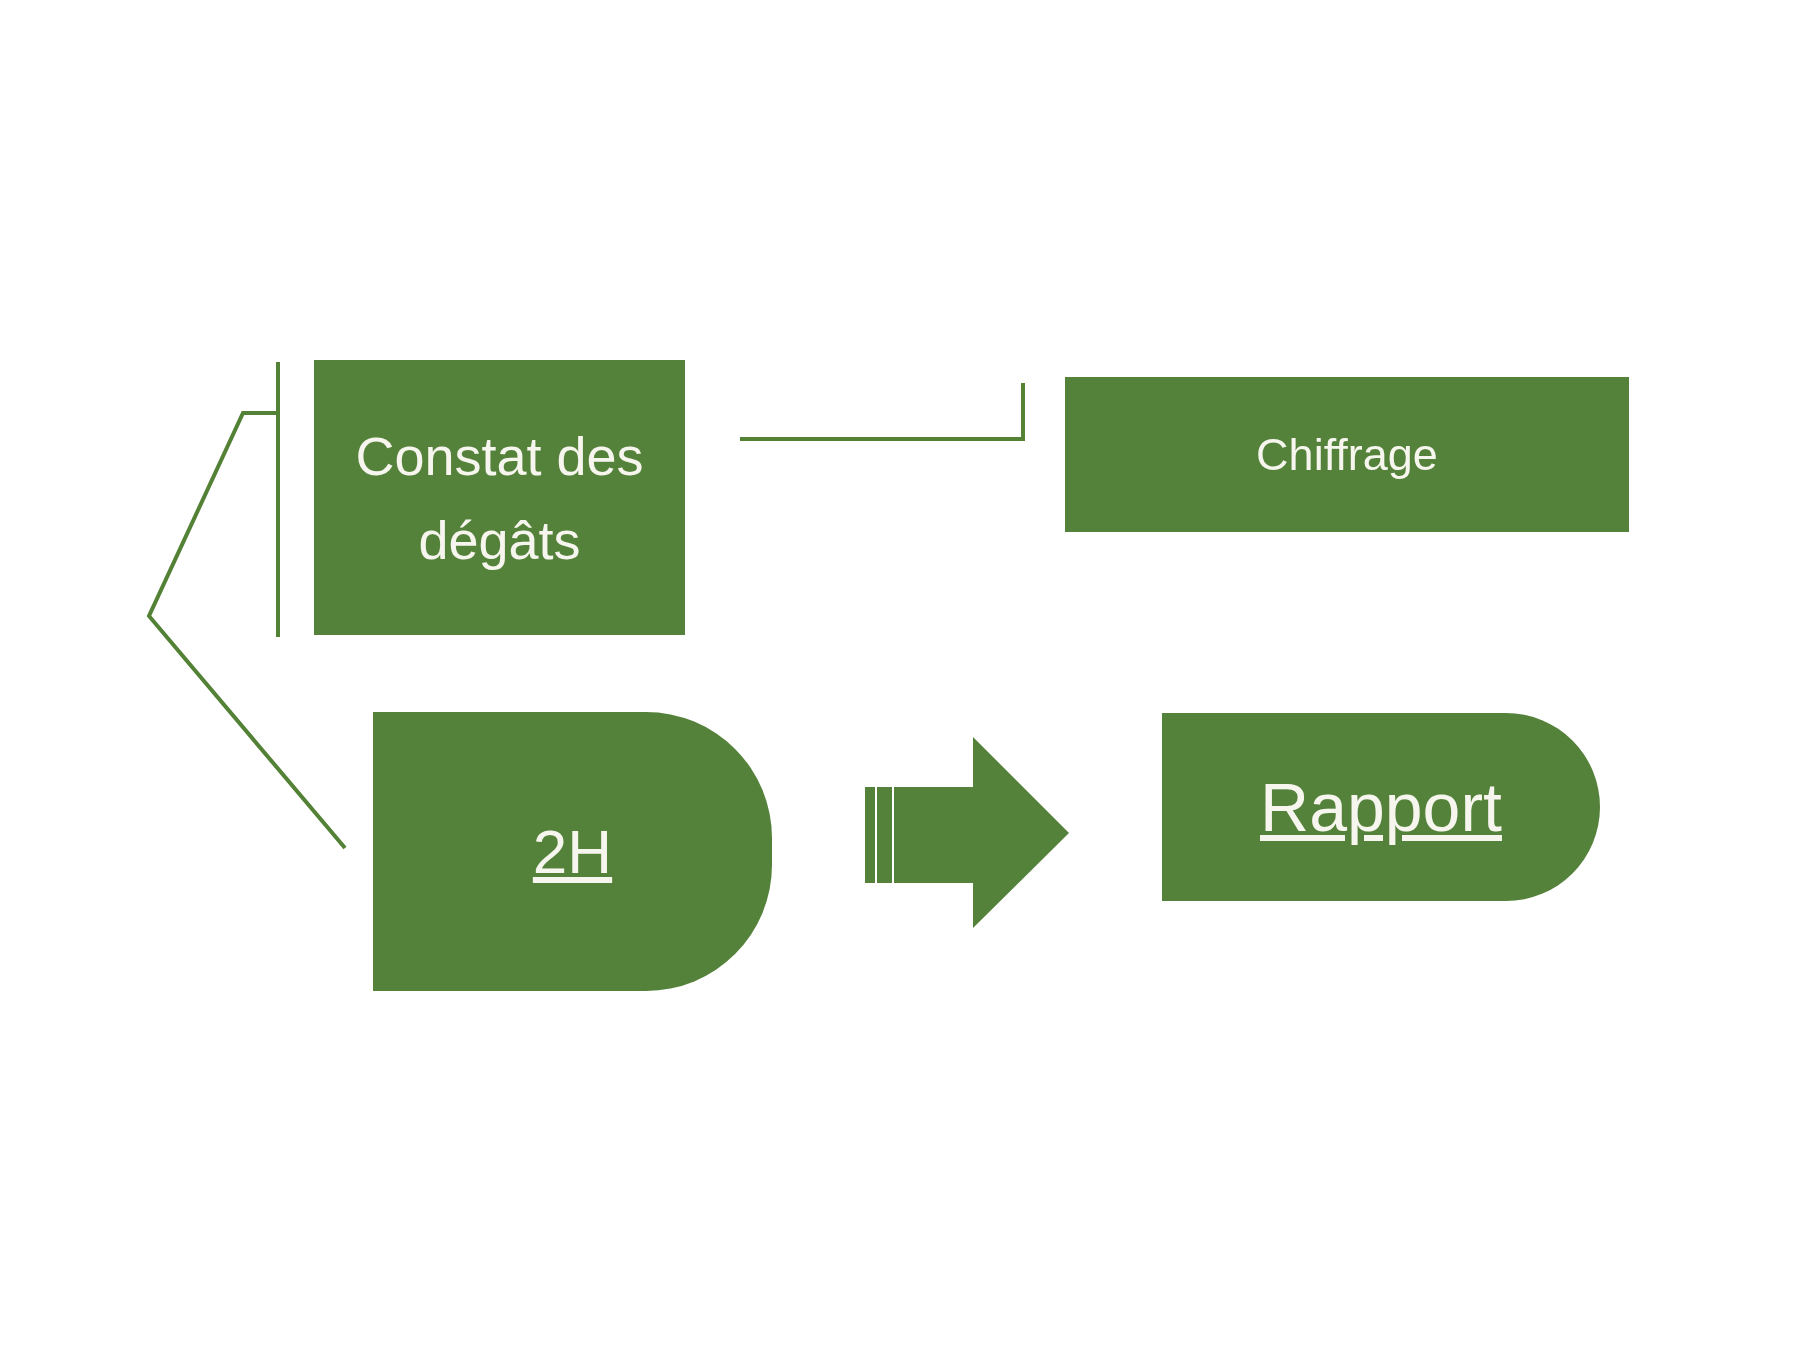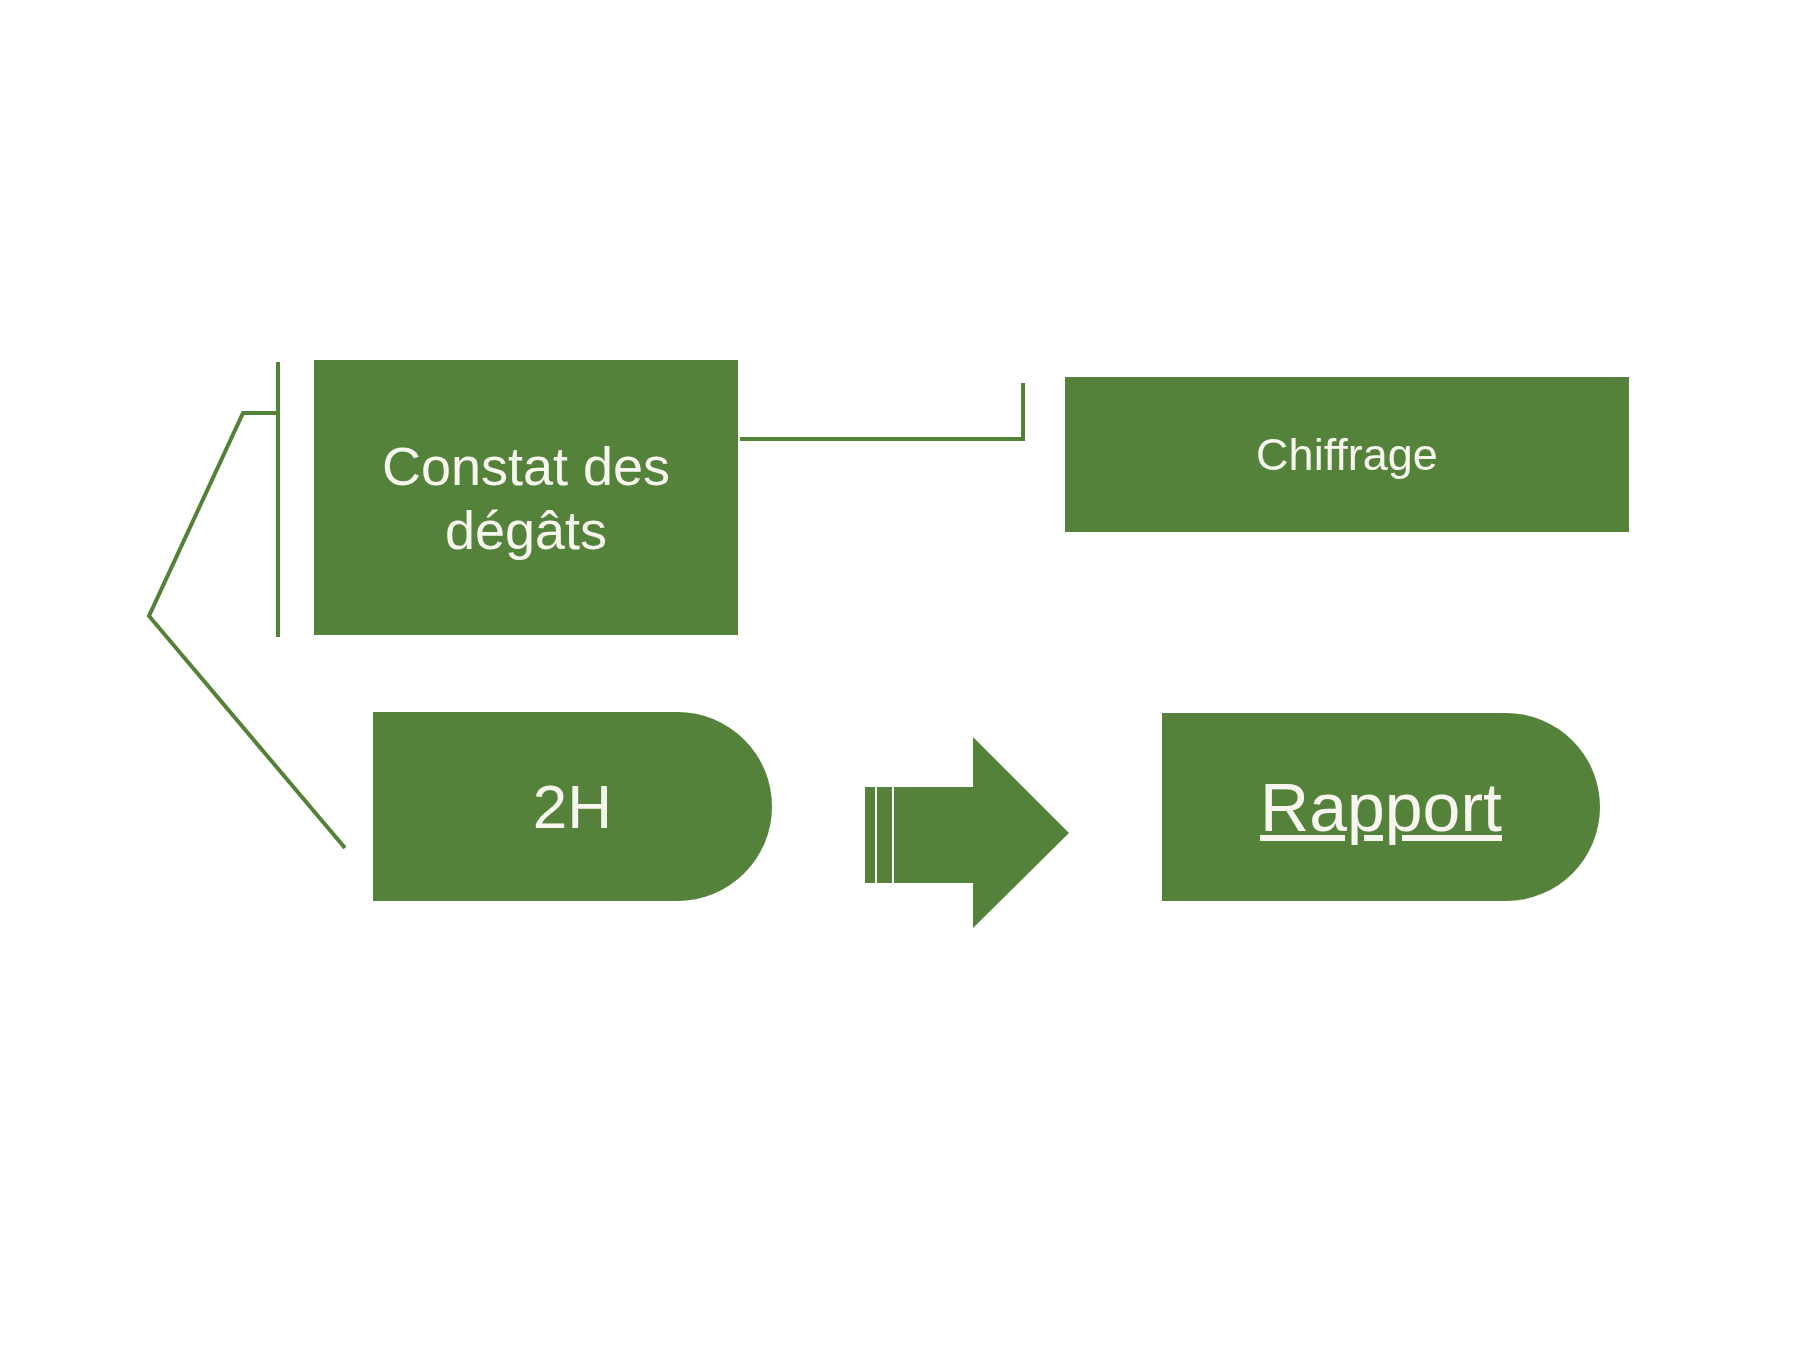--- a/index.html
+++ b/index.html
@@ -26,31 +26,32 @@
     position: absolute;
     display: flex;
     align-items: center;
     justify-content: center;
     text-align: center;
     background: var(--shape-fill);
     color: var(--label-text);
   }
   .node-label { white-space: pre-line; }
   .node-constat {
-    left: 314px; top: 360px; width: 424px; height: 275px;
-    font-size: 54px; line-height: 64px;
+    left: 314px; top: 360px; width: 371px; height: 275px;
+    font-size: 54px; line-height: 84px;
   }
   .node-chiffrage {
     left: 1065px; top: 377px; width: 564px; height: 155px;
     font-size: 45px; line-height: 155px;
   }
   .node-2h {
-    left: 373px; top: 712px; width: 399px; height: 189px;
+    left: 373px; top: 712px; width: 399px; height: 279px;
     border-radius: 0 126px 126px 0;
     font-size: 62px;
+    text-decoration: underline;
   }
   .node-rapport {
     left: 1162px; top: 713px; width: 438px; height: 188px;
     border-radius: 0 127px 127px 0;
     font-size: 68px;
     text-decoration: underline;
   }
 </style>
 </head>
 <body>

